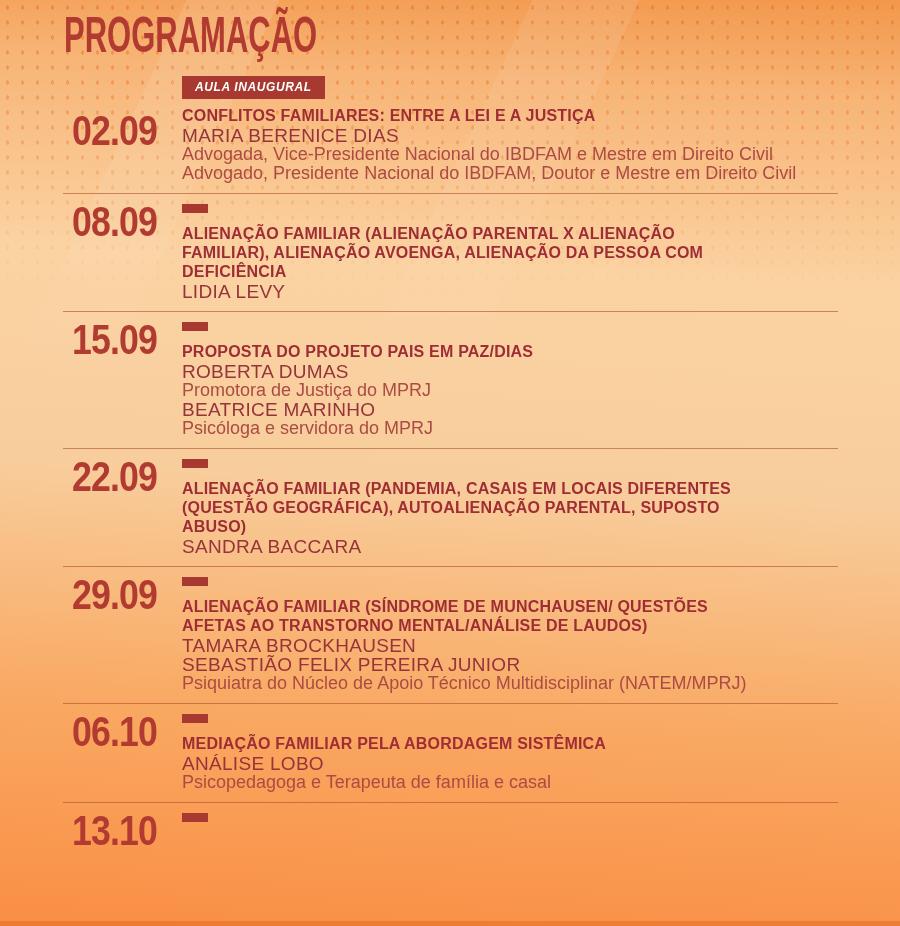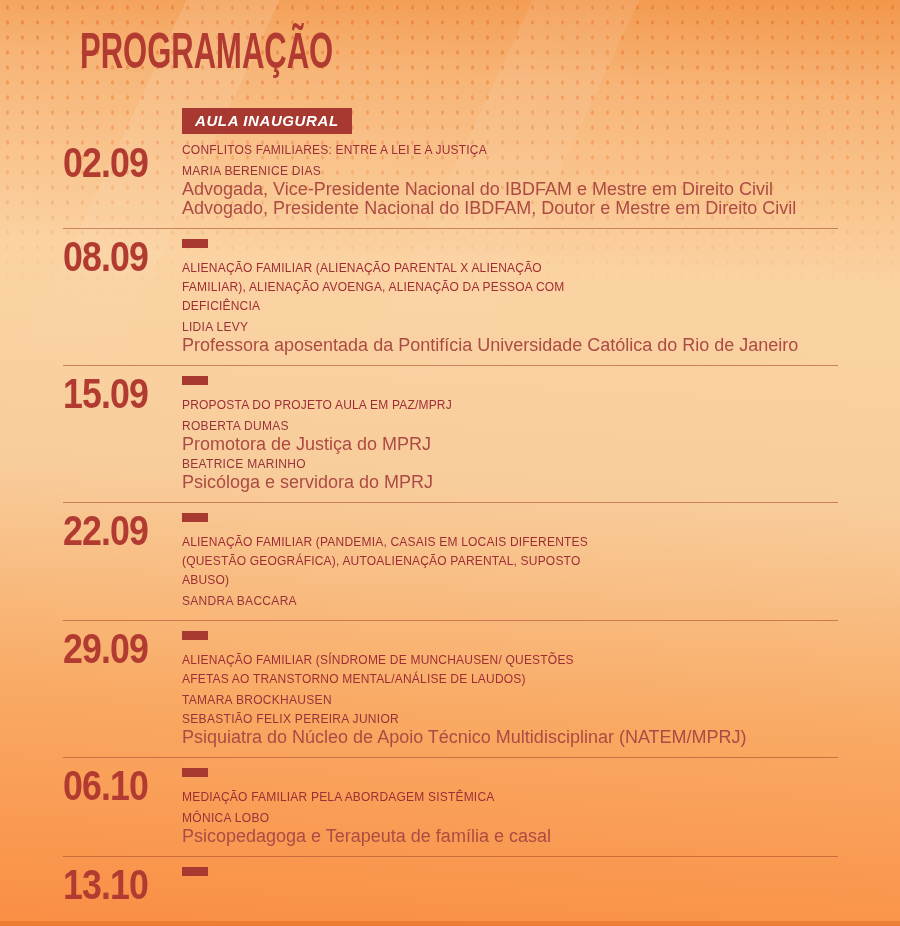--- a/index.html
+++ b/index.html
@@ -30,61 +30,61 @@
       rgba(255,255,255,0.09) 48%, transparent 48%);
     -webkit-mask-image:linear-gradient(to bottom, black 0%, transparent 45%);
             mask-image:linear-gradient(to bottom, black 0%, transparent 45%);
   }
   .bottom-strip {
     position:absolute; left:0; right:0; bottom:0; height:5px;
     background:rgba(222,102,27,0.45); pointer-events:none;
   }
 
   .page-title {
-    position:relative; margin:16px; padding:16px 0 12px 64px;
+    position:relative; margin:0; padding:16px 0 12px 64px;
     color:#B23B31; font-size:50px; line-height:38px; font-weight:bold;
   }
   .page-title .squeeze {
     display:inline-block; transform:scaleX(0.62); transform-origin:left center;
     letter-spacing:0px; white-space:nowrap;
   }
 
   .sessions { position:relative; padding:0 62px 0 63px; }
 
   .session {
     display:flex; align-items:flex-start;
     border-bottom:1px solid rgba(172,79,45,0.6);
     padding:9px 0 10px;
   }
   .session:last-child { border-bottom:none; }
 
-  .date-col { width:119px; flex:none; }
+  .date-col { width:119px; flex:none;text-align:center; }
   .date {
     display:inline-block; color:#B23B31; font-weight:bold;
     font-size:42px; line-height:33px; letter-spacing:-1px;
     transform:scaleX(0.85); transform-origin:left top;
     margin-top:2px; white-space:nowrap;
   }
   .session.has-badge .date { margin-top:39px; }
 
   .content { flex:1; min-width:0; padding-top:1px; }
 
   .badge {
     display:inline-block; background:#A83931; color:#FFFFFF;
-    font-style:italic; font-weight:bold; font-size:15px; letter-spacing:0.6px;
+    font-style:italic; font-weight:bold; font-size:12px; letter-spacing:0.6px;
     padding:4px 13px 5px; margin:0 0 7px;
   }
 
   .s-title {
-    margin:0 0 2px; color:#9E2D35; font-weight:normal;
-    font-size:12px; line-height:19px; letter-spacing:0.2px;
+    margin:0 0 2px; color:#9E2D35; font-weight:bold;
+    font-size:16px; line-height:19px; letter-spacing:0.2px;
     white-space:pre-line;
   }
   .speaker-name {
-    color:#97333B; font-size:12px; line-height:18px; letter-spacing:0.3px;
+    color:#97333B; font-size:19px; line-height:18px; letter-spacing:0.3px;
     margin-top:1px;
   }
   .speaker-role {
     color:#AC4B44; font-size:18px; line-height:19px;
   }
 </style>
 </head>
 <body>
 
 <div class="poster">
@@ -106,30 +106,30 @@
 
   <div class="session">
     <div class="date-col">
       <span class="date">08.09</span>
     </div>
     <div class="content">
       <div class="badge" hidden=""></div>
       <h2 class="s-title">ALIENAÇÃO FAMILIAR (ALIENAÇÃO PARENTAL X ALIENAÇÃO
 FAMILIAR), ALIENAÇÃO AVOENGA, ALIENAÇÃO DA PESSOA COM
 DEFICIÊNCIA</h2>
-    <div class="speaker-name">LIDIA LEVY</div><div class="speaker-role">Professora aposentada da Pontifícia Universidade Católica do Rio de Janeiro</div></div>
+    <div class="speaker-name">LIDIA LEVY</div></div>
   </div>
 
   <div class="session">
     <div class="date-col">
       <span class="date">15.09</span>
     </div>
     <div class="content">
       <div class="badge" hidden=""></div>
-      <h2 class="s-title">PROPOSTA DO PROJETO AULA EM PAZ/MPRJ</h2>
+      <h2 class="s-title">PROPOSTA DO PROJETO PAIS EM PAZ/DIAS</h2>
     <div class="speaker-name">ROBERTA DUMAS</div><div class="speaker-role">Promotora de Justiça do MPRJ</div><div class="speaker-name">BEATRICE MARINHO</div><div class="speaker-role">Psicóloga e servidora do MPRJ</div></div>
   </div>
 
   <div class="session">
     <div class="date-col">
       <span class="date">22.09</span>
     </div>
     <div class="content">
       <div class="badge" hidden=""></div>
       <h2 class="s-title">ALIENAÇÃO FAMILIAR (PANDEMIA, CASAIS EM LOCAIS DIFERENTES
@@ -149,21 +149,21 @@
     <div class="speaker-name">TAMARA BROCKHAUSEN</div><div class="speaker-name">SEBASTIÃO FELIX PEREIRA JUNIOR</div><div class="speaker-role">Psiquiatra do Núcleo de Apoio Técnico Multidisciplinar (NATEM/MPRJ)</div></div>
   </div>
 
   <div class="session">
     <div class="date-col">
       <span class="date">06.10</span>
     </div>
     <div class="content">
       <div class="badge" hidden=""></div>
       <h2 class="s-title">MEDIAÇÃO FAMILIAR PELA ABORDAGEM SISTÊMICA</h2>
-    <div class="speaker-name">MÔNICA LOBO</div><div class="speaker-role">Psicopedagoga e Terapeuta de família e casal</div></div>
+    <div class="speaker-name">ANÁLISE LOBO</div><div class="speaker-role">Psicopedagoga e Terapeuta de família e casal</div></div>
   </div>
 
   <div class="session">
     <div class="date-col">
       <span class="date">13.10</span>
     </div>
     <div class="content">
       <div class="badge" hidden=""></div>
       
     </div>

